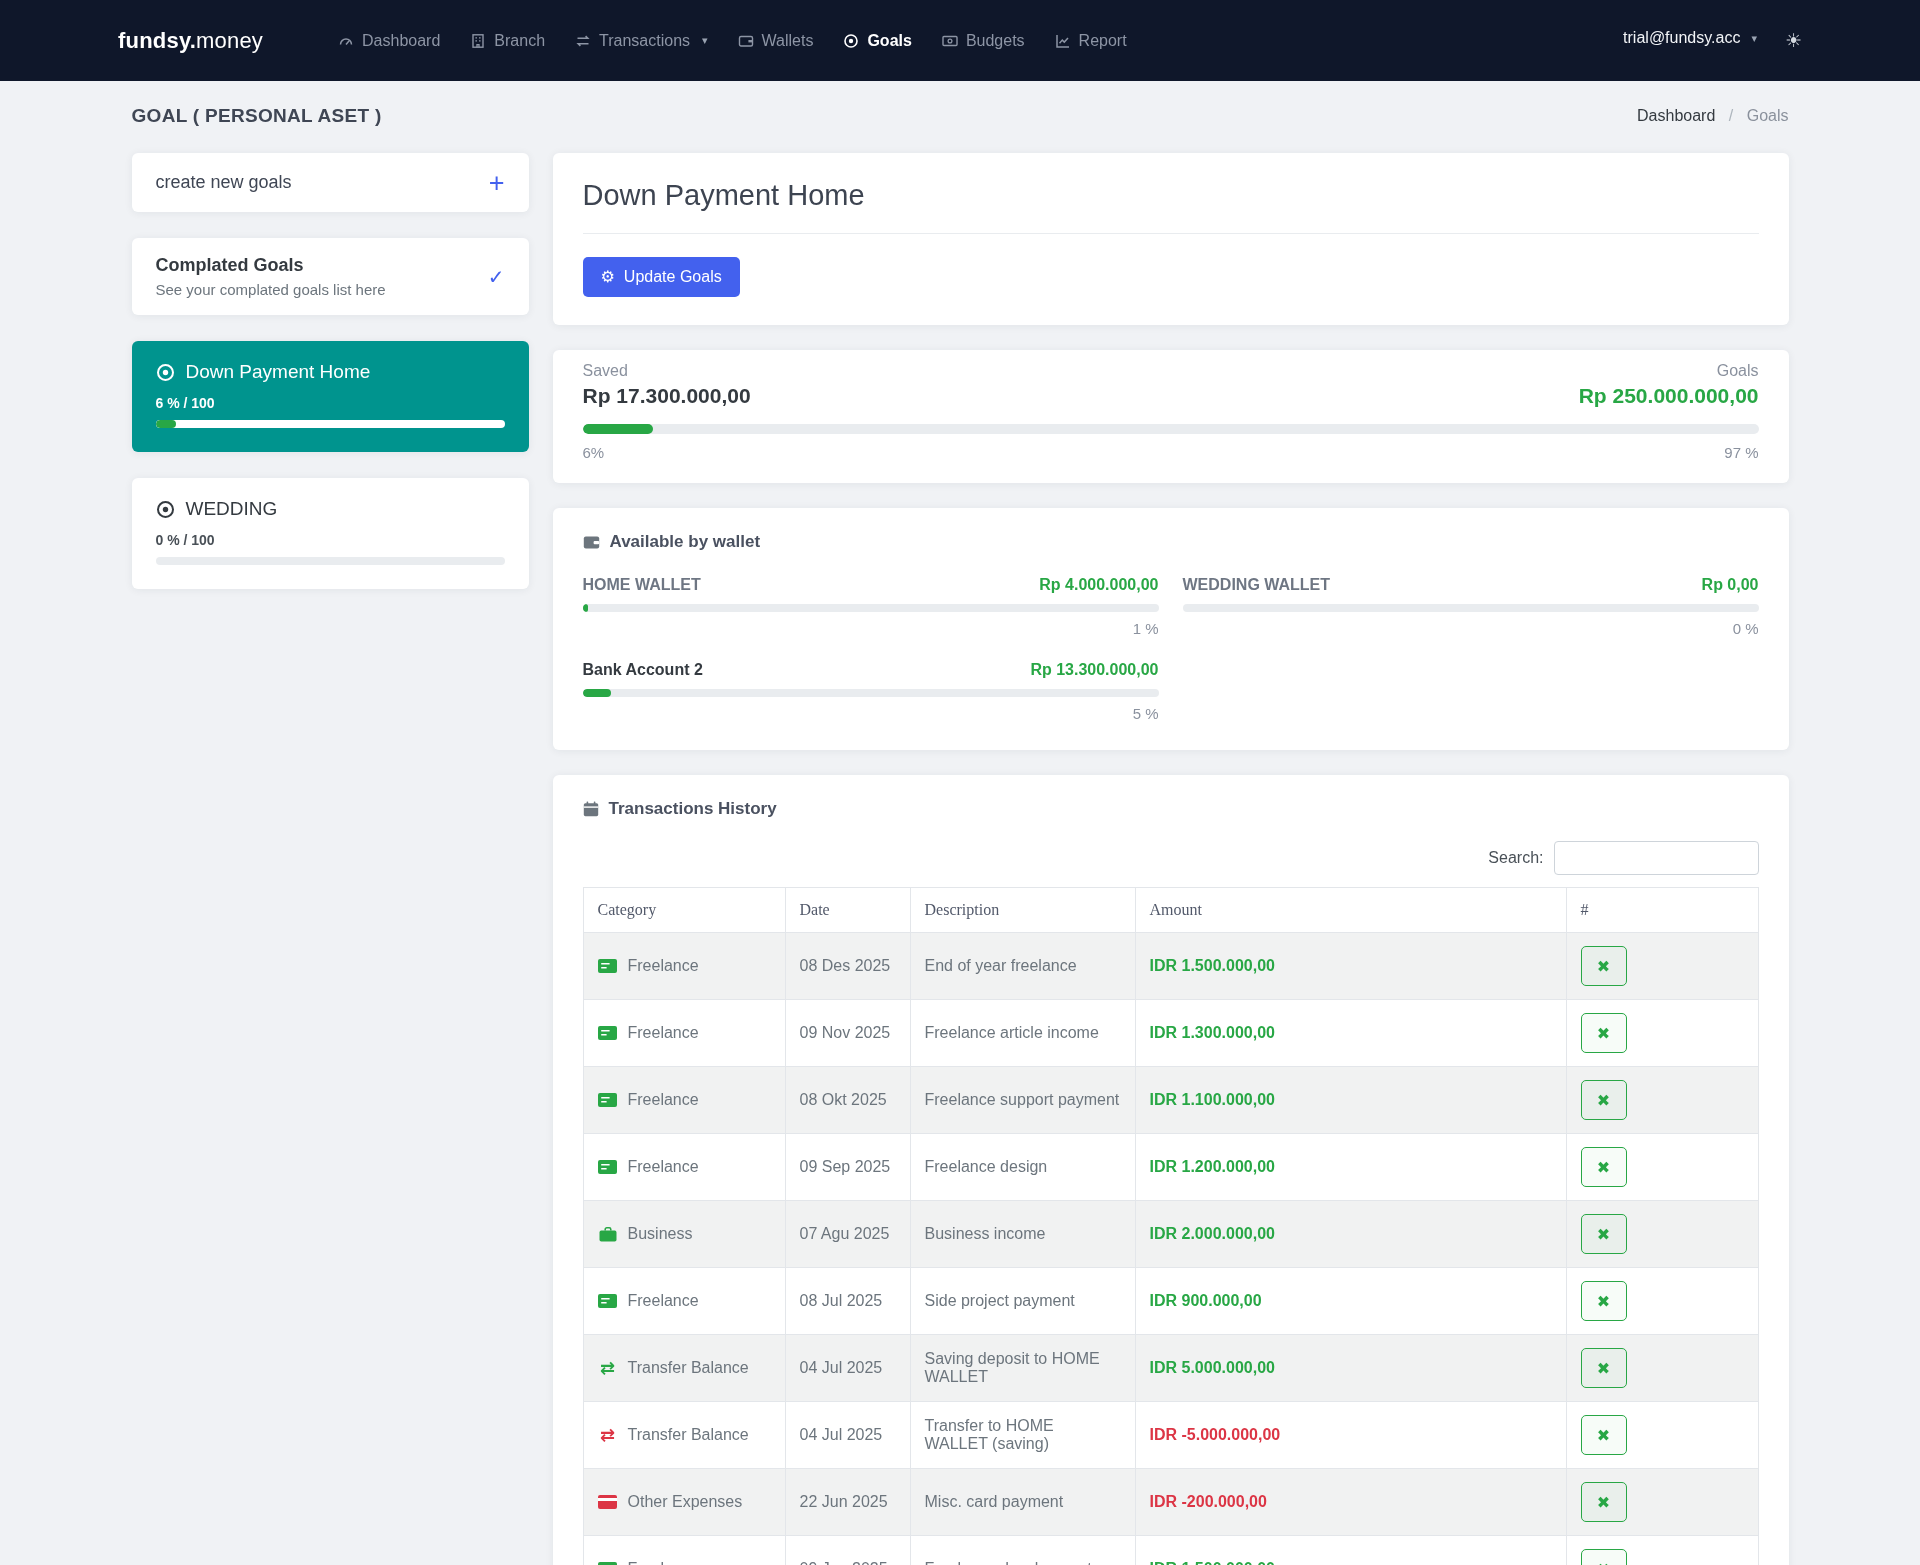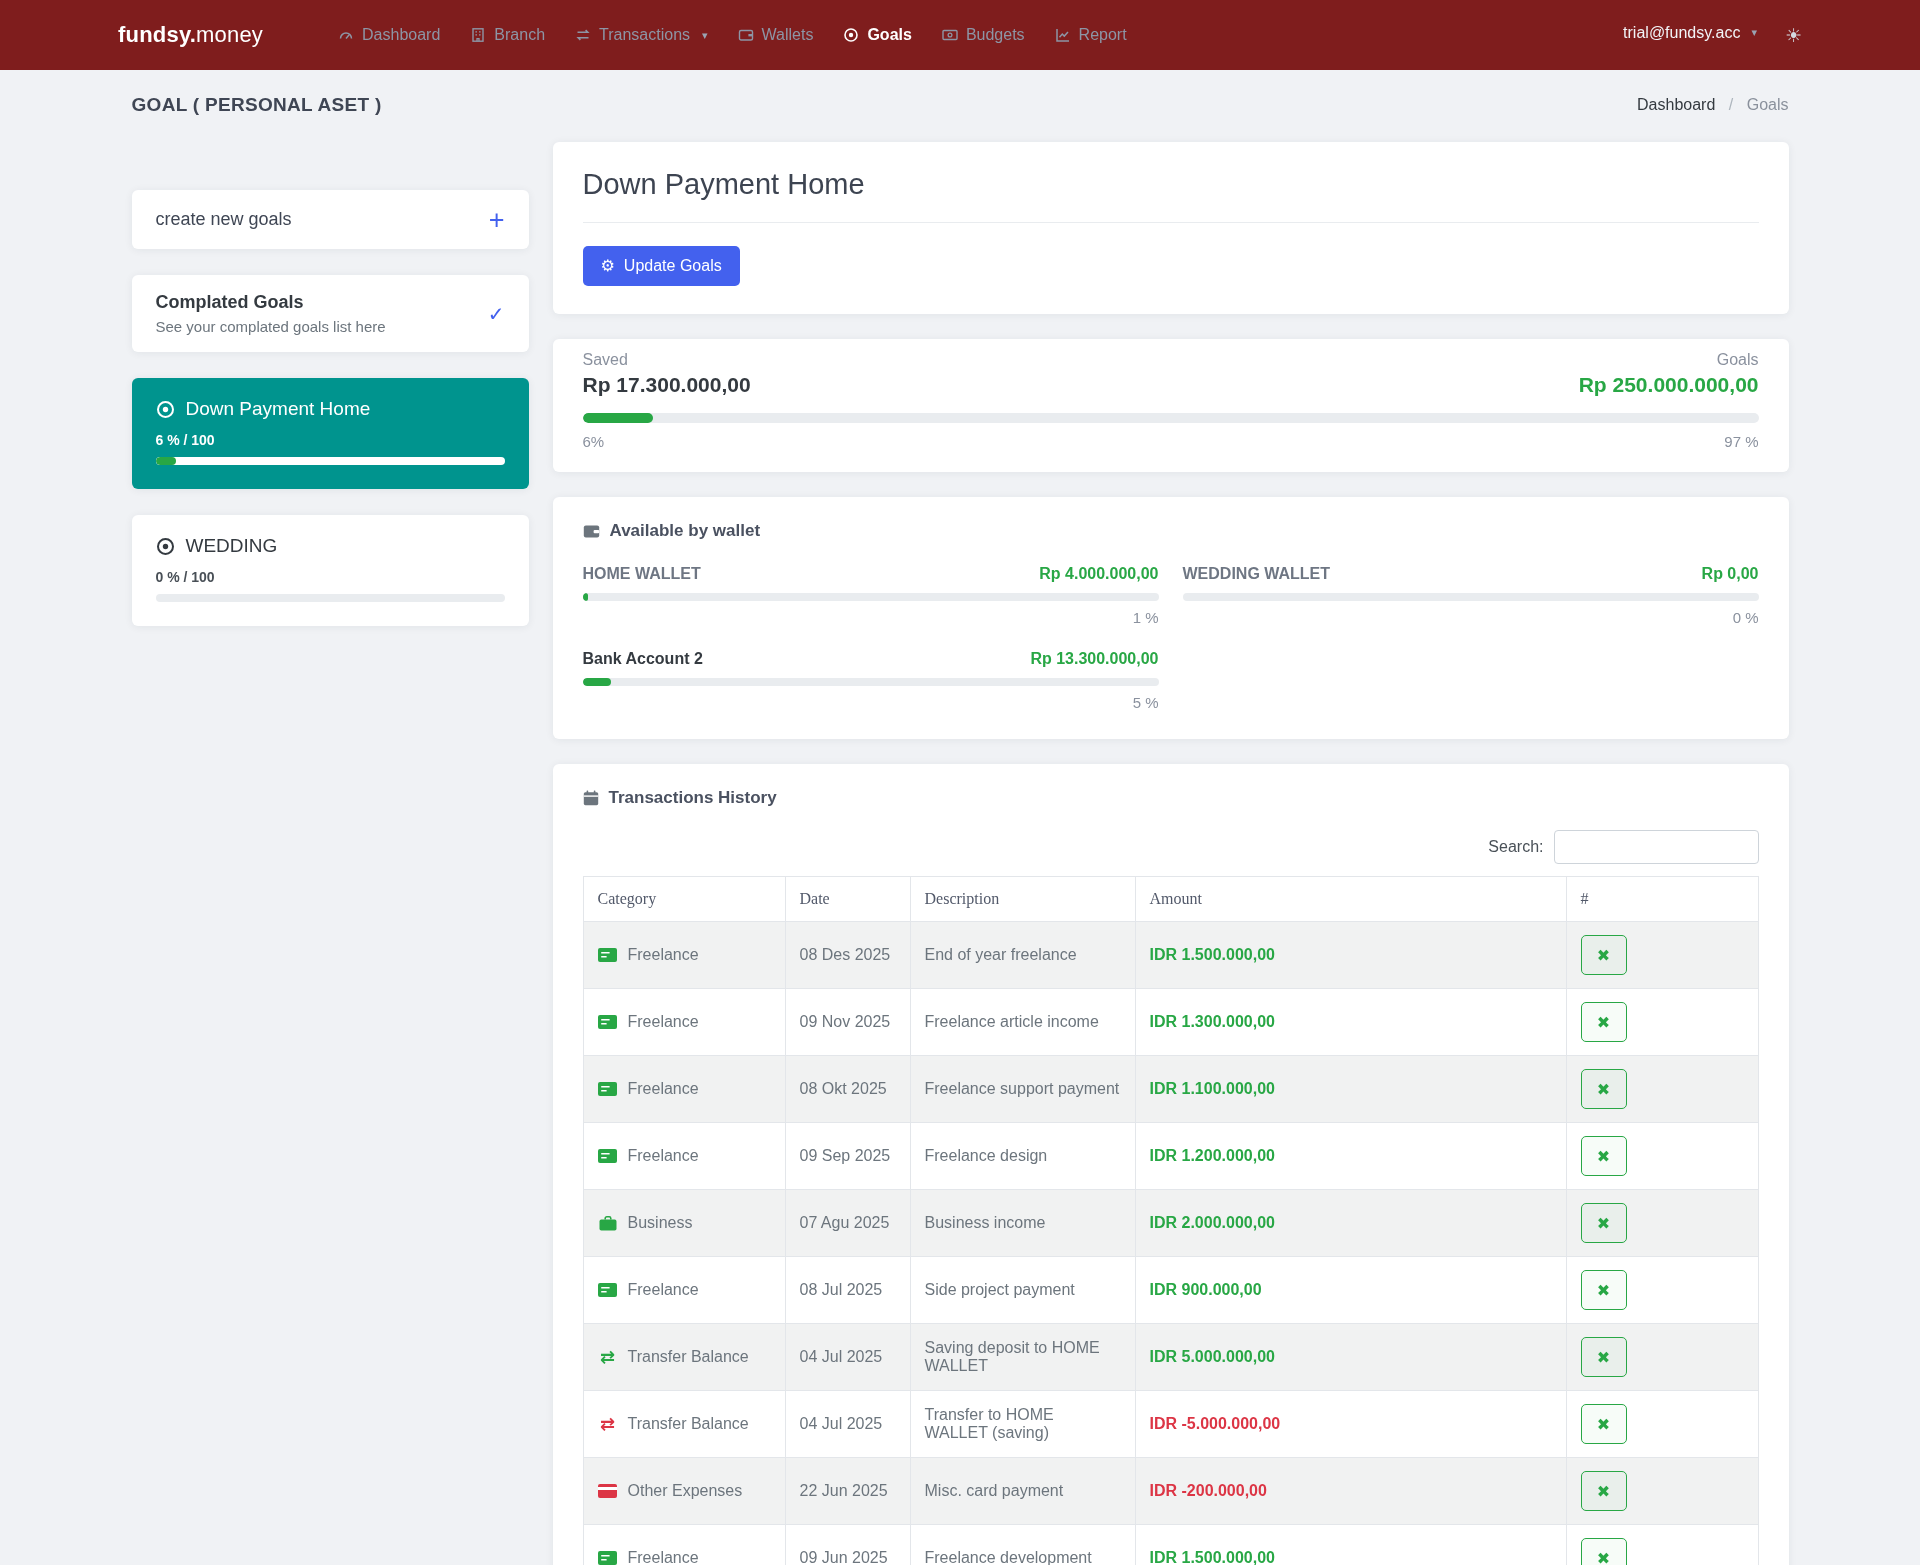--- a/index.html
+++ b/index.html
@@ -7,21 +7,21 @@
   body {
     margin: 0;
     background: #f0f2f5;
     font-family: "Liberation Sans", "DejaVu Sans", sans-serif;
     color: #3a4049;
     font-size: 16px;
   }
   a { text-decoration: none; }
 
   
-  .navbar { background: #7f1d1d; height: 70px; }
+  .navbar { background: #0f172a; height: 81px; }
   .nav-inner { max-width: 1684px; margin: 0 auto; height: 100%; display: flex; align-items: center; }
   .brand { color: #fff; font-size: 22px; margin-right: 60px; cursor: pointer; letter-spacing: .2px; }
   .brand .b { font-weight: 700; }
   .brand .l { font-weight: 400; }
   .nav-links { display: flex; align-items: center; height: 100%; }
   .nav-item { display: flex; align-items: center; gap: 8px; padding: 0 15px; color: #8d95a5; font-size: 16px; cursor: pointer; height: 100%; }
   .nav-item.active { color: #ffffff; font-weight: 600; }
   .nic { display: inline-flex; align-items: center; }
   .caret { font-size: 11px; margin-left: 4px; color: #9aa3b2; }
   .nav-right { margin-left: auto; display: flex; align-items: flex-start; gap: 28px; }
@@ -31,21 +31,21 @@
   
   .container { max-width: 1657px; margin: 0 auto; }
   .page-head { display: flex; justify-content: space-between; align-items: center; padding: 24px 0 26px; }
   .page-title { margin: 0; font-size: 19px; font-weight: 700; color: #3f4654; letter-spacing: .3px; }
   .breadcrumb { font-size: 16px; }
   .breadcrumb a { color: #343a40; cursor: pointer; }
   .breadcrumb .sep { margin: 0 9px; color: #adb5bd; }
   .breadcrumb .cur { color: #8a919c; }
 
   .content { display: flex; gap: 24px; align-items: flex-start; }
-  .sidebar { width: 397px; flex: 0 0 397px; margin-top: 48px; }
+  .sidebar { width: 397px; flex: 0 0 397px; }
   .main { flex: 1; min-width: 0; }
 
   .card { background: #fff; border-radius: 6px; box-shadow: 0 1px 8px rgba(28,39,60,.07); }
   .sidebar .card { margin-bottom: 26px; }
   .main .card { margin-bottom: 25px; }
 
   
   .create-card { display: flex; justify-content: space-between; align-items: center; padding: 19px 24px; cursor: pointer; }
   .create-label { font-size: 18px; color: #3f4654; }
   .plus { color: #4361ee; font-size: 27px; line-height: 20px; }

